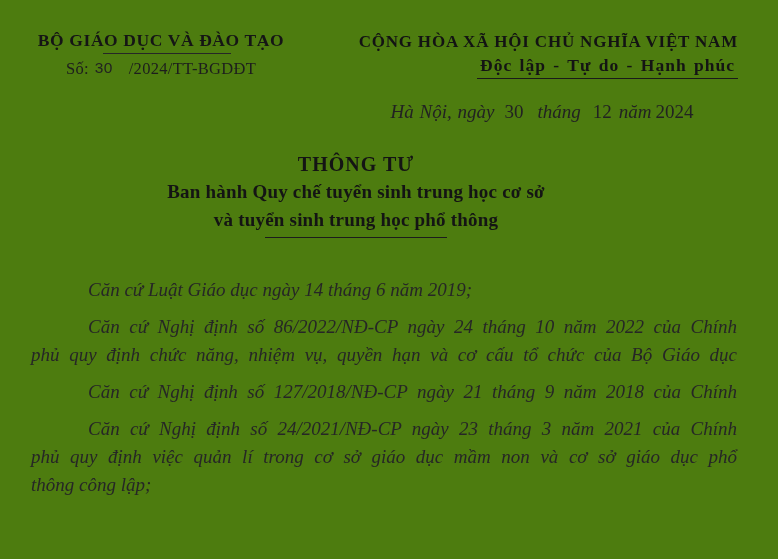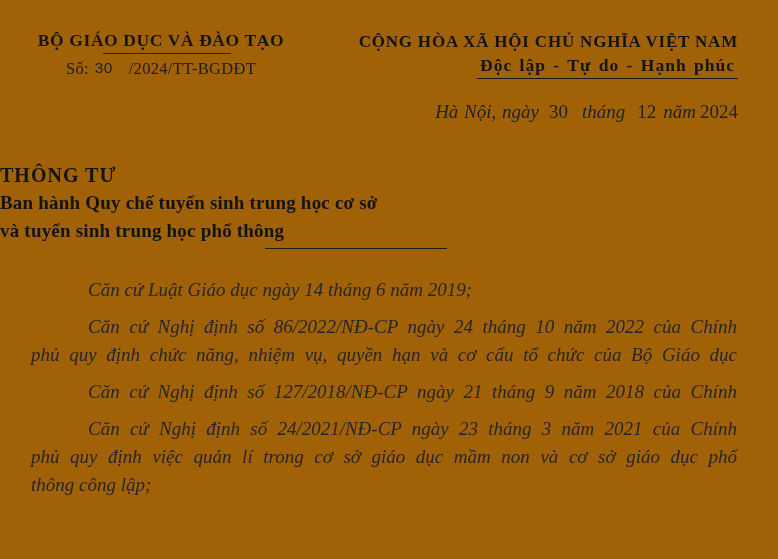--- a/index.html
+++ b/index.html
@@ -1,47 +1,47 @@
 <!DOCTYPE html>
 <html lang="vi"><head>
 <meta charset="utf-8">
 <style>
   html,body{margin:0;padding:0;background:#e9e9e9;}
   .page{
     position:relative;
     width:778px;height:559px;
-    background:#a16207;
+    background:#4d7c0f;
     overflow:hidden;
     font-family:"Liberation Serif","DejaVu Serif",serif;
     color:#1f1f1f;
     -webkit-font-smoothing:antialiased;
   }
   
   .hdr-left{position:absolute;left:0;top:30px;width:322px;text-align:center;}
   .issuer-name{font-weight:bold;font-size:17.5px;letter-spacing:.6px;color:#151515;white-space:nowrap;}
   .issuer-rule{width:128px;border:none;border-top:1.7px solid #262626;margin:2px auto 5px;transform:translateX(6px);}
   .doc-number{font-size:16.5px;letter-spacing:.3px;color:#1d1d1d;white-space:nowrap;}
   .doc-number .num-label{margin-right:6px;}
   .doc-number .num-value{
     font-family:"Liberation Sans","DejaVu Sans",sans-serif;
     font-size:15.5px;position:relative;top:-1.5px;margin-right:16px;color:#222;
   }
   
   .hdr-right{position:absolute;left:346px;top:32px;width:392px;text-align:right;}
   .national-line1{font-weight:bold;font-size:17px;letter-spacing:.8px;color:#131313;white-space:nowrap;}
   .motto{display:inline-block;font-weight:bold;font-size:17.5px;letter-spacing:1px;word-spacing:2px;
          color:#141414;border-bottom:1.9px solid #1a1a1a;padding:1px 3px 2px;margin-top:2px;white-space:nowrap;}
-  .dateline{position:absolute;left:346px;top:101px;width:392px;text-align:right;
+  .dateline{position:absolute;left:346px;top:101px;width:392px;text-align:center;
             font-style:italic;font-size:19px;color:#222;white-space:nowrap;word-spacing:1px;}
   .dateline .fill{font-style:normal;}
   .dateline .fill-day{margin:0 14px 0 10px;}
   .dateline .fill-month{margin:0 7px 0 12px;}
   .dateline .fill-year{margin-left:4px;}
   
-  .title-block{position:absolute;left:0;top:161px;width:712px;text-align:left;color:#141414;}
+  .title-block{position:absolute;left:0;top:150px;width:712px;text-align:center;color:#141414;}
   .title-kind{font-weight:bold;font-size:20px;letter-spacing:1px;line-height:28px;}
   .title-line{font-weight:bold;font-size:19px;letter-spacing:.2px;line-height:28px;}
   .title-rule{width:182px;border:none;border-top:1.8px solid #1c1c1c;margin:3px auto 0;}
   
   .body-block{position:absolute;left:31px;top:276px;width:718px;
               font-style:italic;font-size:19px;line-height:28px;color:#262626;}
   .para{margin:0 12px 9px 0;}
   .line{text-align:justify;text-align-last:justify;white-space:normal;}
   .line.first{text-indent:57px;}
   .line.last{text-align-last:left;}

